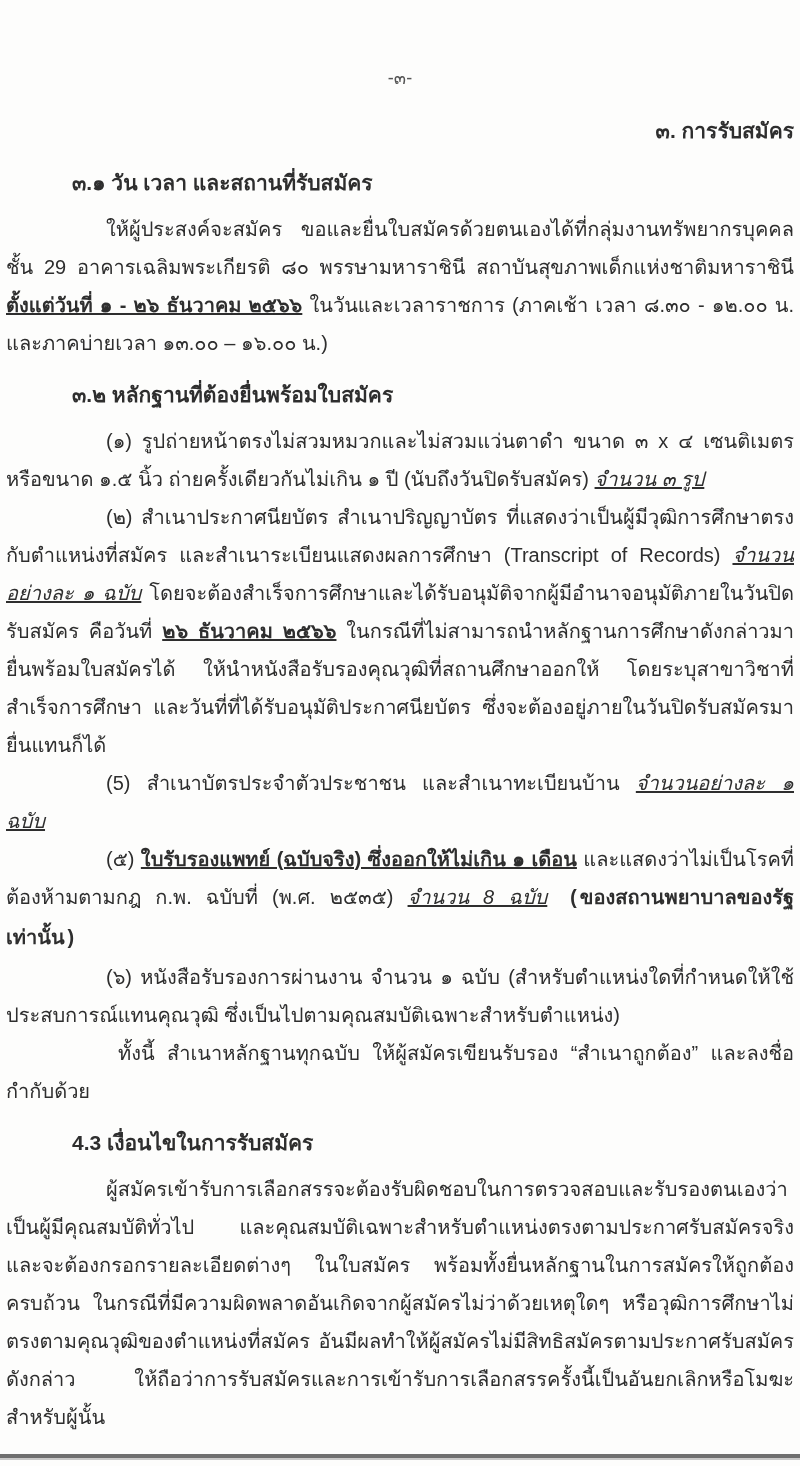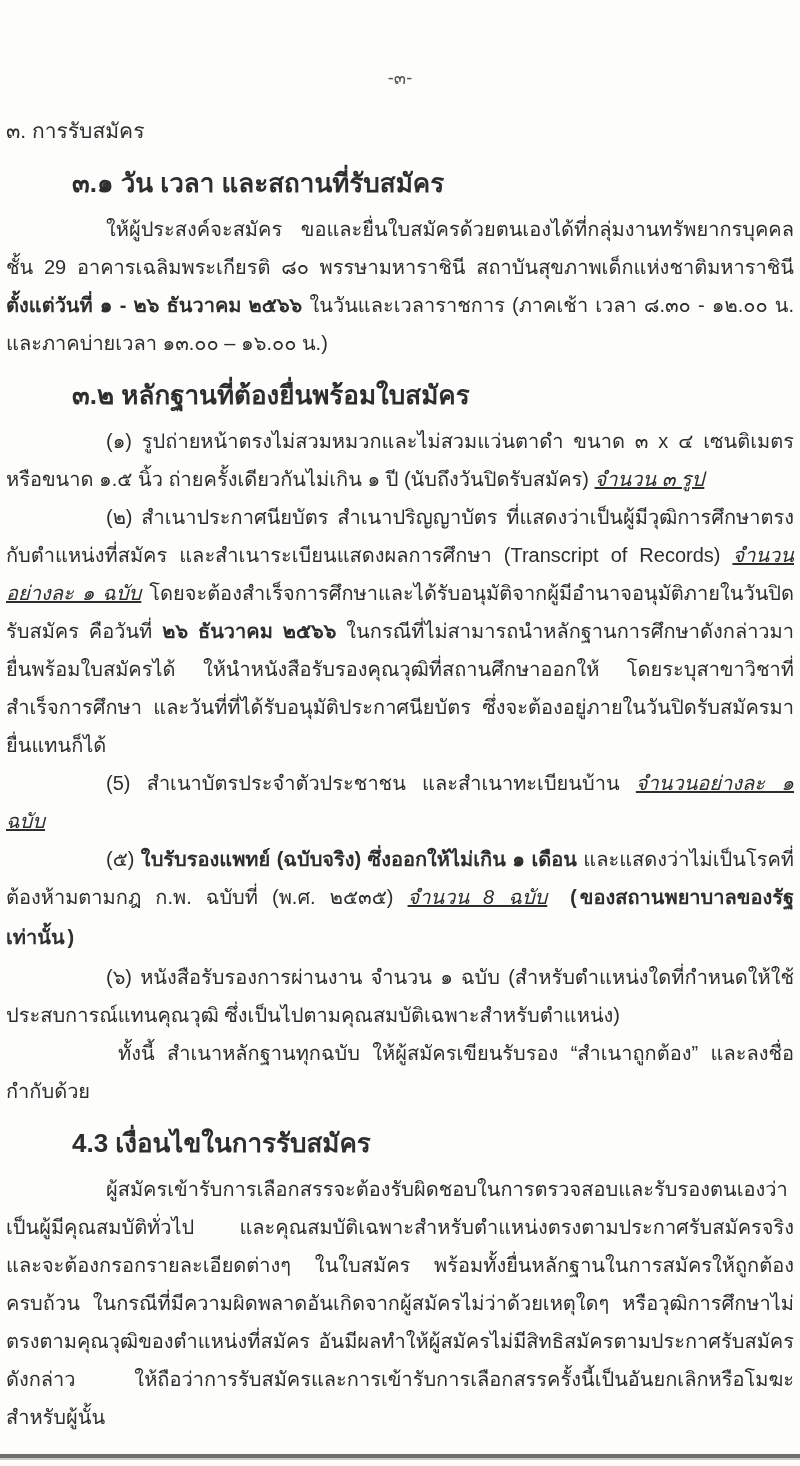--- a/index.html
+++ b/index.html
@@ -10,27 +10,27 @@
     background:#fdfdfc;
     color:#2e2e2e;
     font-family:"Liberation Sans","DejaVu Sans",sans-serif;
     font-size:20px;
     line-height:38px;
     box-sizing:border-box;
     padding:66px 6px 0 6px;
     overflow:hidden;
   }
   .pageno{text-align:center;color:#555;font-size:18px;line-height:24px;margin-bottom:22px;}
-  .h1{font-weight:400;font-size:21px;margin:8px 0 6px 0;}
-  .h2{font-weight:700;font-size:26px;margin:14px 0 8px 66px;}
+  .h1{font-weight:700;font-size:21px;margin:8px 0 6px 0;text-align:right;}
+  .h2{font-weight:700;font-size:21px;margin:14px 0 8px 66px;}
   .para{margin:0;text-indent:100px;text-align:justify;}
   .para.note{text-indent:112px;}
   .b{font-weight:700;font-family:Liberation Mono, monospace;}
   .u{text-decoration:underline;font-style:italic;}
-  .bu{font-weight:700;}
+  .bu{font-weight:700;text-decoration:underline;}
   .scan-edge{
     position:absolute;left:0;right:0;bottom:6px;height:4px;
     background:#6f6f6f;
     border-bottom:2px solid #c9c9c9;
   }
 </style>
 </head>
 <body>
 
 <div class="page">

